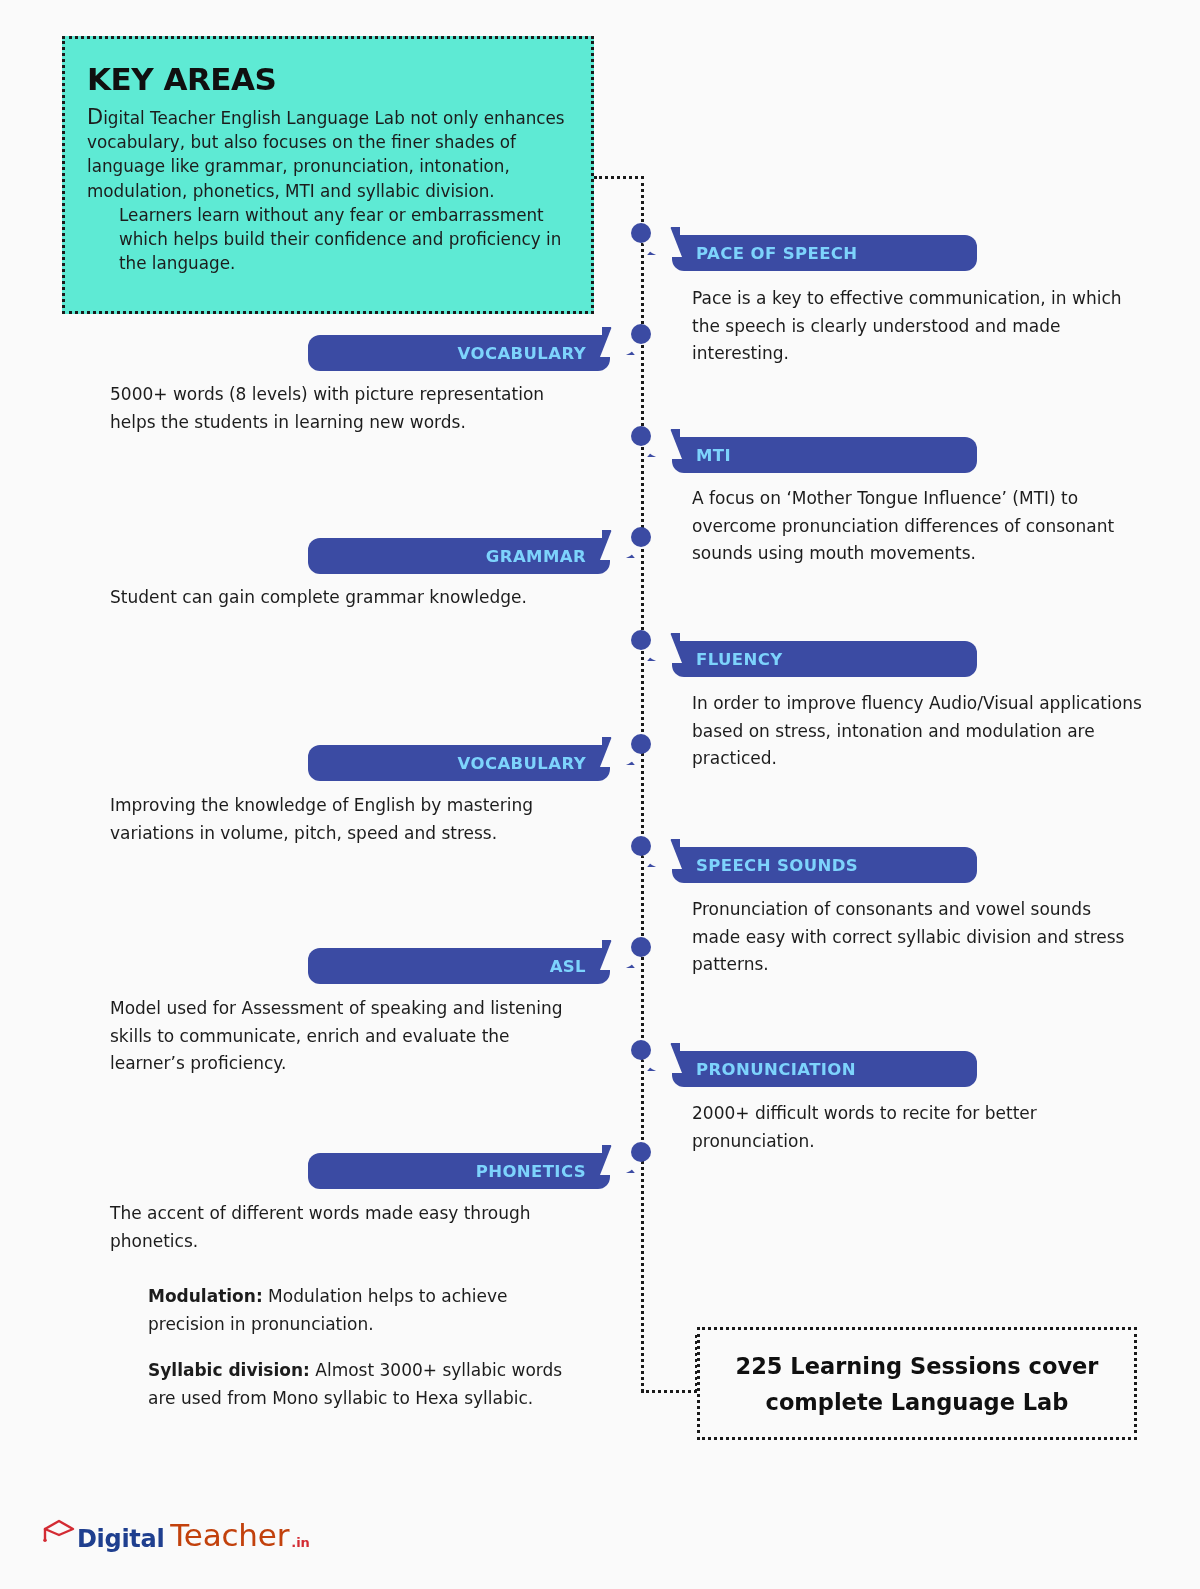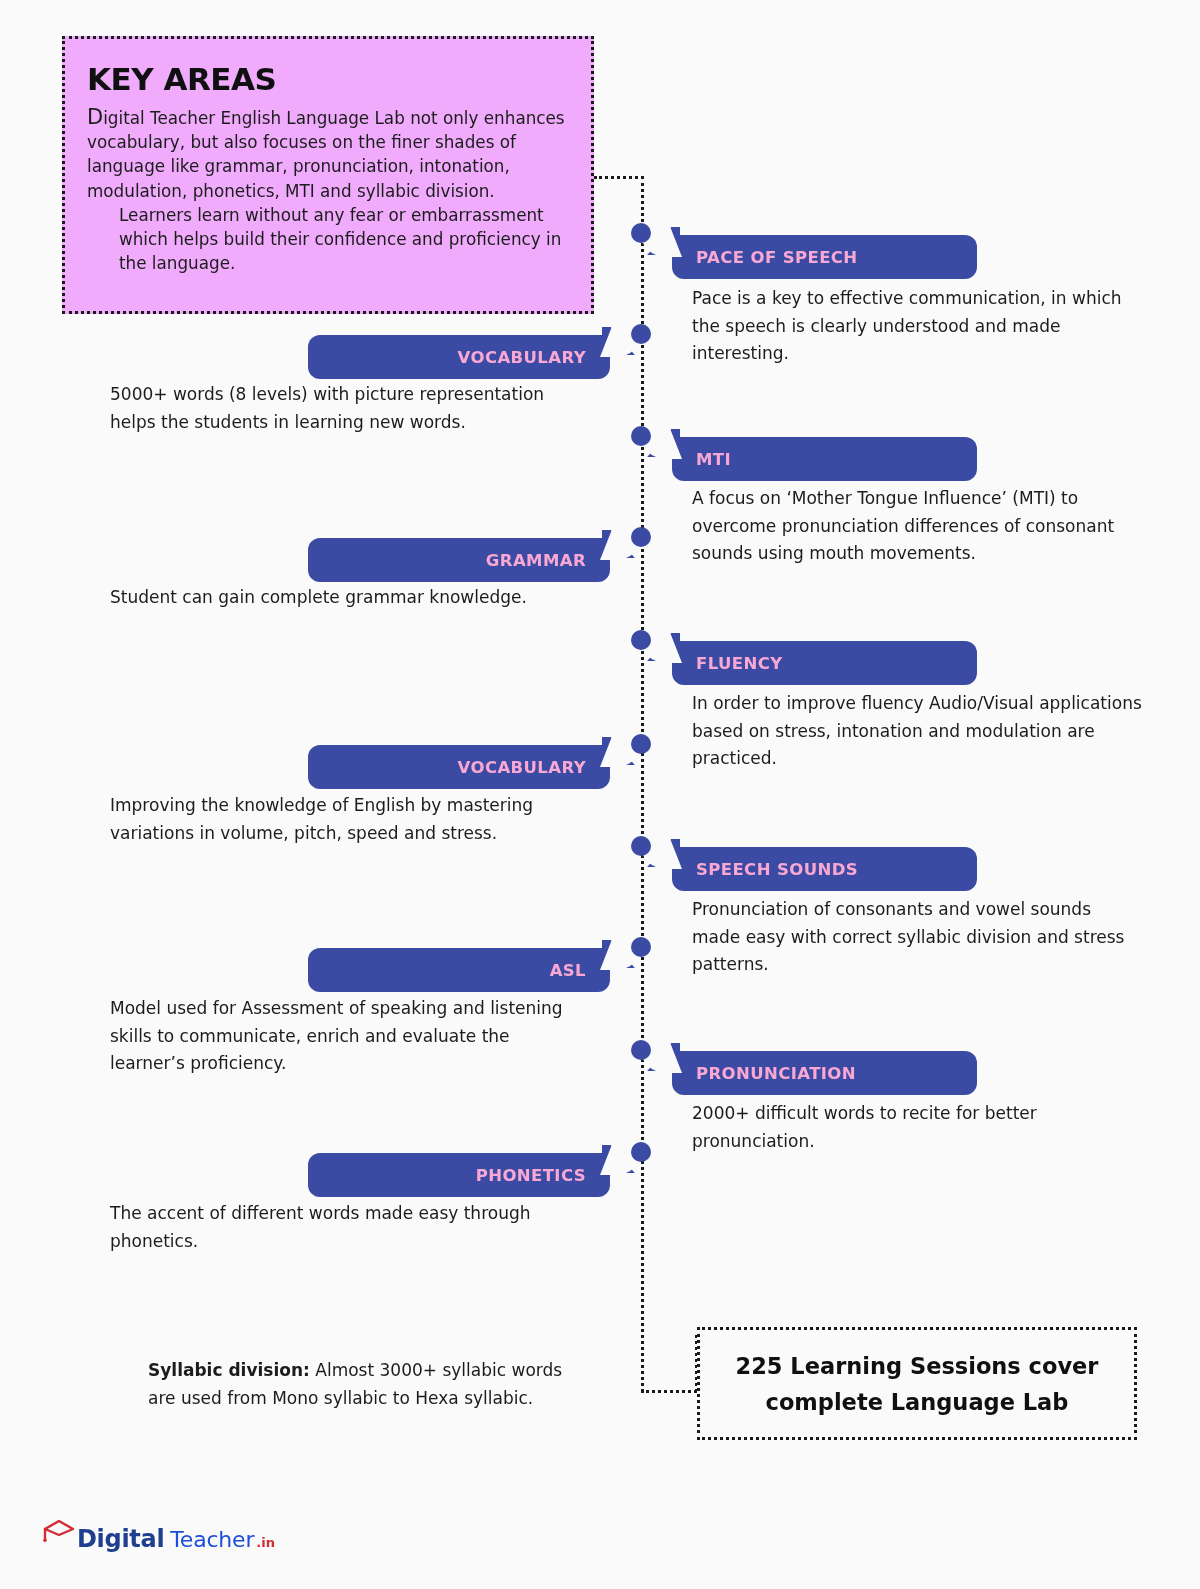--- a/index.html
+++ b/index.html
@@ -14,21 +14,21 @@
     background: #fafafa;
     overflow: hidden;
   }
 
   
   .keyareas-box {
     position: absolute;
     left: 62px; top: 36px;
     width: 532px; height: 278px;
     border: 3px dotted #1a1a1a;
-    background: #f0abfc;
+    background: #5eead4;
     padding: 22px 18px 0 22px;
   }
   .keyareas-title {
     font-family: "DejaVu Sans", sans-serif;
     font-weight: bold;
     font-size: 31px;
     letter-spacing: -0.5px;
     color: #101010;
     margin-bottom: 8px;
   }
@@ -67,26 +67,26 @@
     border-radius: 50%;
     background: #3b4ba3;
     transform: translate(-50%, -50%);
     left: 641px;
     z-index: 5;
   }
 
   
   .badge {
     position: absolute;
-    height: 44px;
+    height: 36px;
     background: #3b4ba3;
     border-radius: 12px;
     display: flex;
     align-items: center;
-    color: #f9a8d4;
+    color: #7dd3fc;
     font-size: 16.5px;
     font-weight: bold;
     letter-spacing: 0.4px;
     z-index: 3;
   }
   .badge.right {
     left: 672px;
     width: 305px;
     justify-content: flex-start;
     padding-left: 24px;
@@ -188,23 +188,23 @@
   }
   .logo-cap { margin-right: 1px; margin-bottom: 4px; }
   .logo-word {
     font-size: 24px;
     font-weight: bold;
     color: #1f3f8f;
     letter-spacing: -0.3px;
     line-height: 1;
   }
   .logo-word2 {
-    font-size: 22px;
+    font-size: 31px;
     font-weight: normal;
-    color: #1d4ed8;
+    color: #c2410c;
     letter-spacing: -0.2px;
     line-height: 1;
     margin-left: 6px;
   }
   .logo-tld {
     font-size: 13px;
     font-weight: bold;
     color: #d32b33;
     margin-left: 2px;
     line-height: 1;
@@ -282,20 +282,23 @@
   <div class="badge left" style="top:948px">
     <span>ASL</span>
   </div>
   <div class="copy left" style="top:995px">Model used for Assessment of speaking and listening skills to communicate, enrich and evaluate the learner’s proficiency.</div>
 
   <div class="badge left" style="top:1153px">
     <span>PHONETICS</span>
   </div>
   <div class="copy left" style="top:1200px">The accent of different words made easy through phonetics.</div>
 
+  <div class="note" style="top:1283px">
+    <b>Modulation:</b><span> Modulation helps to achieve precision in pronunciation.</span>
+  </div>
   <div class="note" style="top:1357px">
     <b>Syllabic division:</b><span> Almost 3000+ syllabic words are used from Mono syllabic to Hexa syllabic.</span>
   </div>
 
   <div class="sessions-box">
     <div class="sessions-text">
       <span>225 Learning Sessions cover</span><br>
       <span>complete Language Lab</span>
     </div>
   </div>

